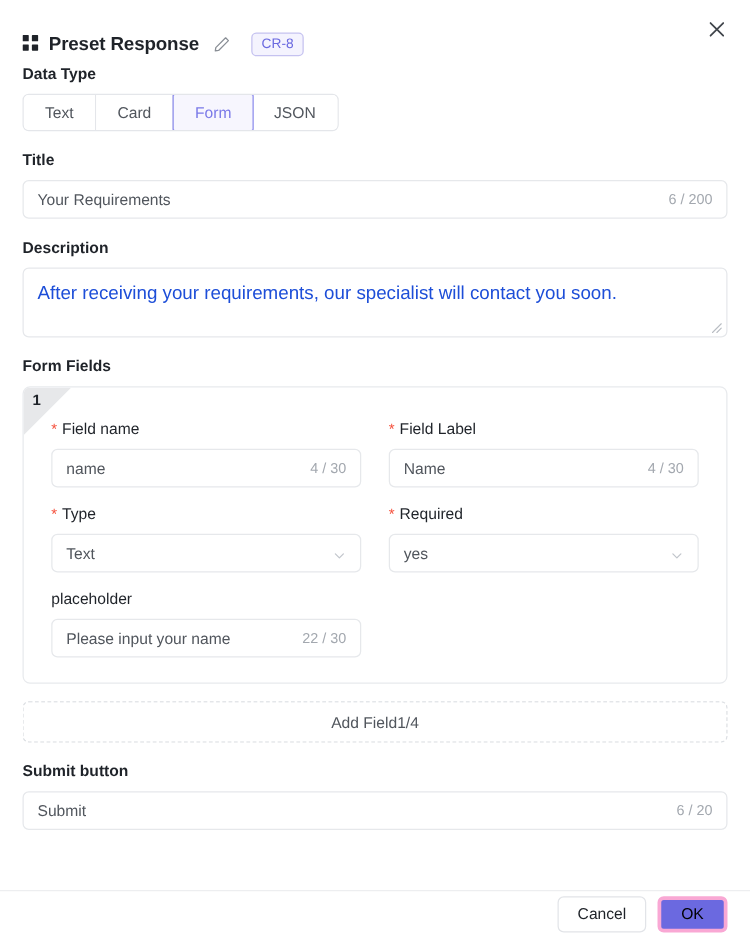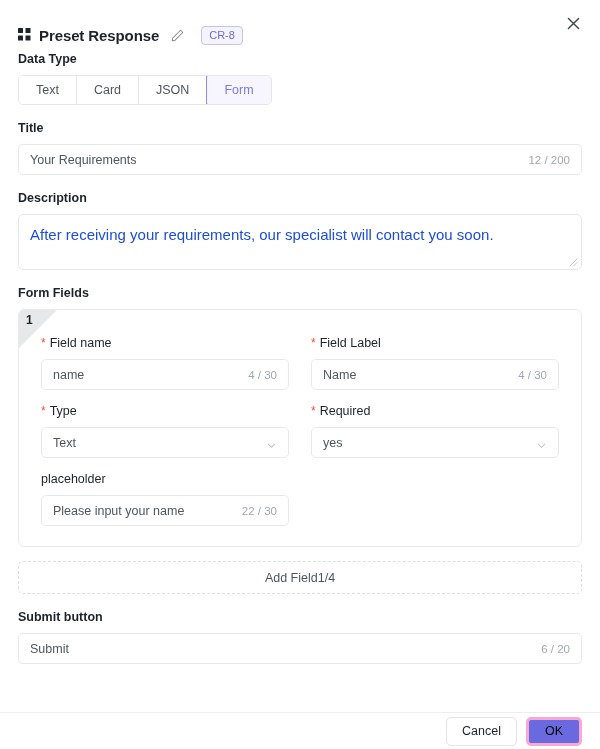--- a/index.html
+++ b/index.html
@@ -300,30 +300,30 @@
     </button>
   </div>
 
   <div class="body">
 
     <div class="section">
       <div class="field-label">Data Type</div>
       <div class="tabs">
         <div class="tab">Text</div>
         <div class="tab">Card</div>
+        <div class="tab active">Form</div>
         <div class="tab">JSON</div>
-        <div class="tab active">Form</div>
       </div>
     </div>
 
     <div class="section">
       <div class="field-label">Title</div>
       <div class="input-box">
         <span class="input-val">Your Requirements</span>
-        <span class="counter">12 / 200</span>
+        <span class="counter">6 / 200</span>
       </div>
     </div>
 
     <div class="section">
       <div class="field-label">Description</div>
       <div class="textarea-box">
         <div class="textarea-val">After receiving your requirements, our specialist will contact you soon.</div>
         <span class="resize-handle">
           <svg viewBox="0 0 9 9" width="9" height="9" xmlns="http://www.w3.org/2000/svg">
             <path d="M8 1 L1 8 M8 4.5 L4.5 8" stroke="#b9bdc3" stroke-width="0.9" stroke-linecap="round"></path>

